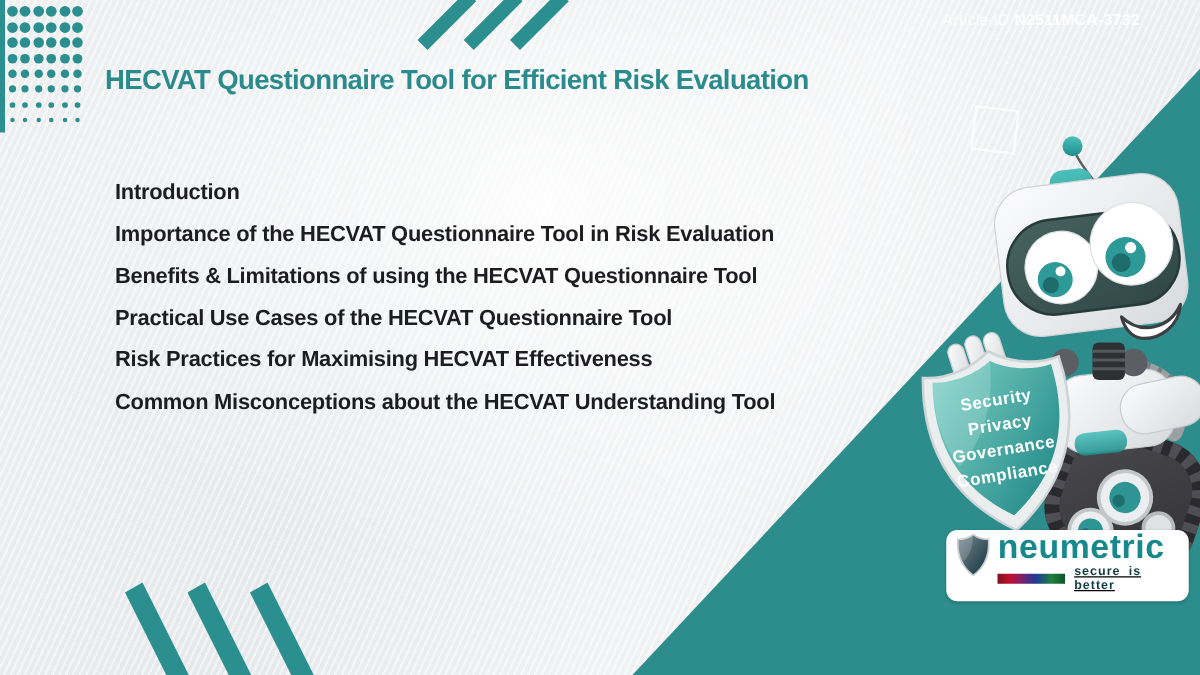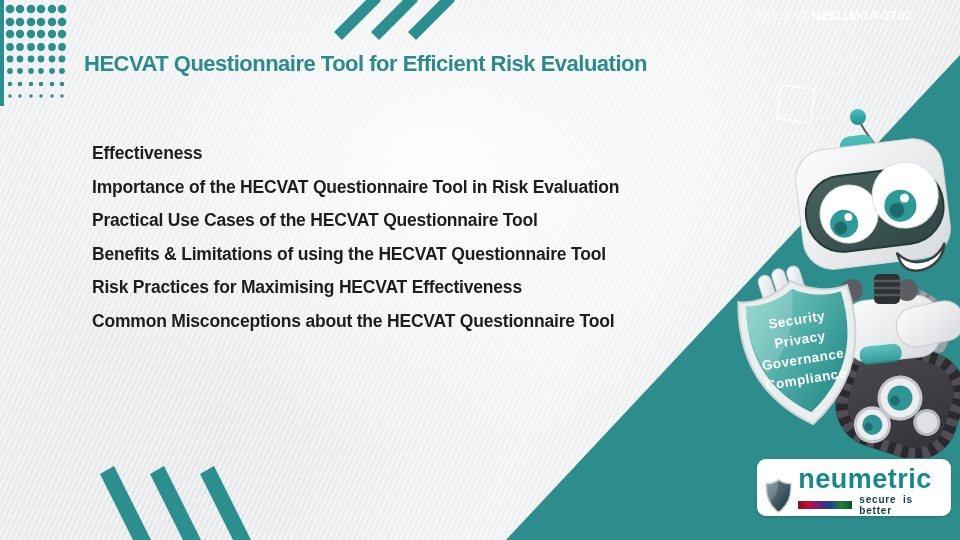--- a/index.html
+++ b/index.html
@@ -51,27 +51,27 @@
     letter-spacing:-.2px;white-space:nowrap;
   }
   
   .robot{position:absolute;left:695px;top:98px;width:270px;height:360px;z-index:3;}
   .robot text{
     font-family:"Liberation Sans","DejaVu Sans",sans-serif;
     font-weight:700;fill:#ffffff;letter-spacing:.5px;
   }
   
   .logo{
-    position:absolute;left:757px;top:459px;width:194px;height:57px;z-index:4;
-    background:#ffffff;border-radius:9px;display:flex;align-items:flex-end;
+    position:absolute;left:757px;top:424px;width:194px;height:57px;z-index:4;
+    background:#ffffff;border-radius:9px;display:flex;align-items:flex-start;
     padding:0 8px 0 8px;box-sizing:border-box;box-shadow:0 1px 3px rgba(0,0,0,.18);
   }
   .logo-right{display:flex;flex-direction:column;margin-left:6px;}
   .brand{font-size:27px;line-height:26px;font-weight:600;color:#17898C;letter-spacing:.5px;}
-  .brand-row{display:flex;align-items:center;margin-top:2px;}
+  .brand-row{display:flex;align-items:center;margin-top:2px;text-decoration:underline;}
   .rainbow{
     width:60px;height:8px;margin-right:7px;
     background:linear-gradient(90deg,#7E1220 0%,#C00F2E 18%,#8A1E62 33%,#4A2C86 46%,#1F3D96 58%,#1F7F3C 80%,#0E5526 100%);
   }
   .tagline{font-size:10px;font-weight:700;color:#0F3D46;letter-spacing:.8px;word-spacing:3px;}
 </style>
 </head>
 <body>
 
 <div class="slide">
@@ -163,26 +163,26 @@
   </svg>
 
   <div class="article-id">
     <span class="lbl">Article ID</span>
     <span class="val">N2511MCA-3732</span>
   </div>
 
   <h1 class="title">HECVAT Questionnaire Tool for Efficient Risk Evaluation</h1>
 
   <div class="toc">
-    <div class="toc-item">Effectiveness</div>
+    <div class="toc-item">Introduction</div>
     <div class="toc-item">Importance of the HECVAT Questionnaire Tool in Risk Evaluation</div>
+    <div class="toc-item">Benefits &amp; Limitations of using the HECVAT Questionnaire Tool</div>
     <div class="toc-item">Practical Use Cases of the HECVAT Questionnaire Tool</div>
-    <div class="toc-item">Benefits &amp; Limitations of using the HECVAT Questionnaire Tool</div>
     <div class="toc-item">Risk Practices for Maximising HECVAT Effectiveness</div>
-    <div class="toc-item">Common Misconceptions about the HECVAT Questionnaire Tool</div>
+    <div class="toc-item">Common Misconceptions about the HECVAT Understanding Tool</div>
   </div>
 
   <svg class="robot" viewBox="0 0 270 360">
     <defs>
       <linearGradient id="gHead" x1="0" y1="0" x2="1" y2="1">
         <stop offset="0" stop-color="#fdfdfe"></stop>
           <stop offset="1" stop-color="#d7dadd"></stop>
       </linearGradient>
       <linearGradient id="gTeal" x1="0" y1="0" x2="0" y2="1">
         <stop offset="0" stop-color="#4CC0BB"></stop>

